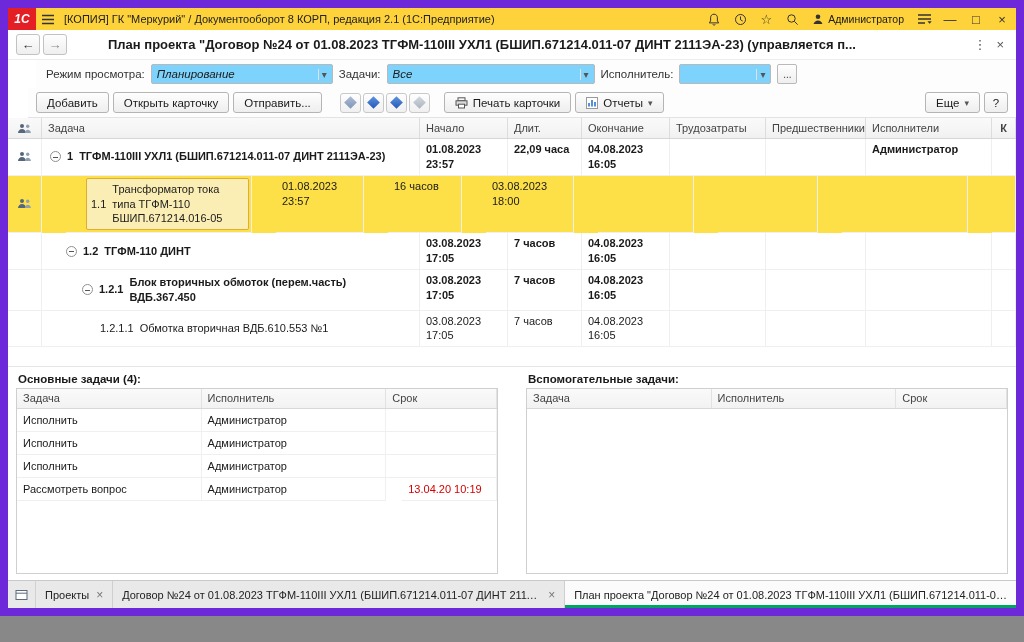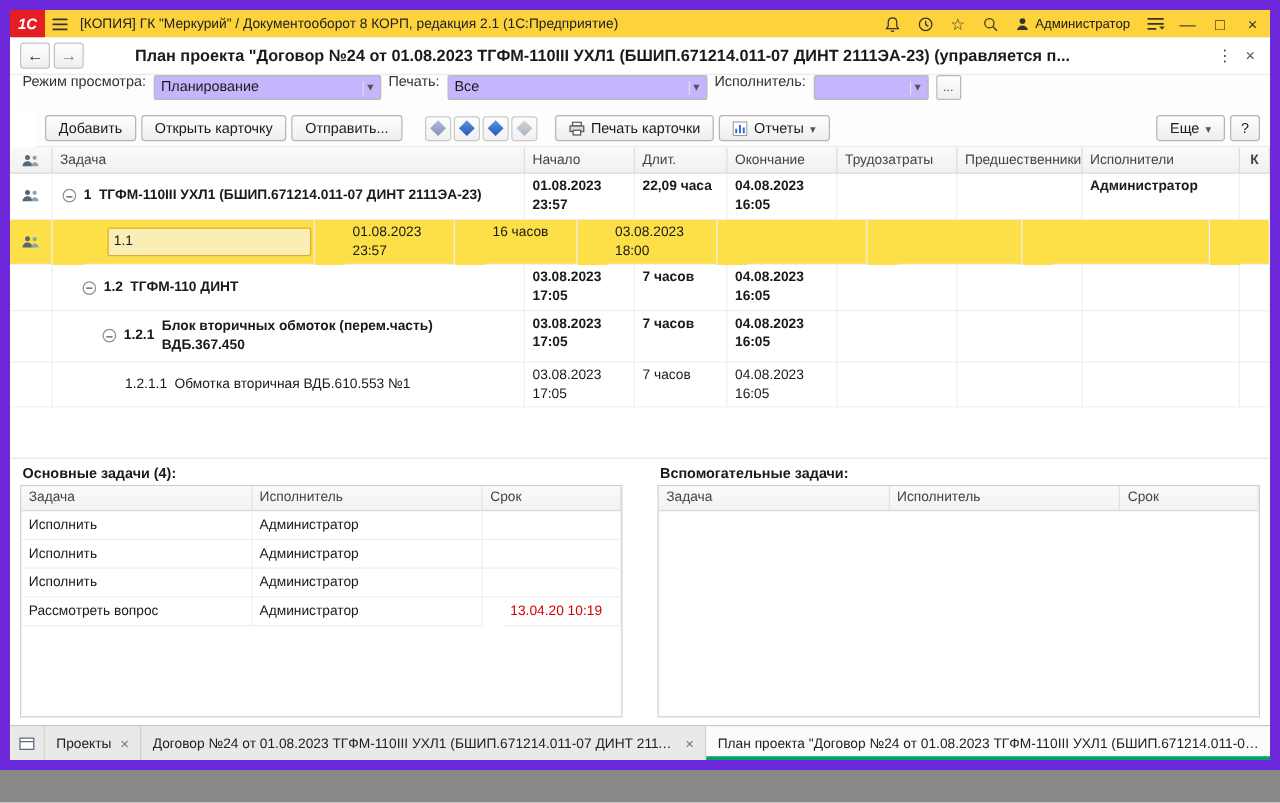--- a/index.html
+++ b/index.html
@@ -18,23 +18,23 @@
 
   
   .navrow { height:30px; flex:0 0 30px; display:flex; align-items:center; padding:0 8px; border-bottom:1px solid #ececec; background:#fff; }
   .navbtn { width:24px; height:21px; border:1px solid #c2c2c2; border-radius:3px; background:linear-gradient(#fefefe,#efefef); display:flex; align-items:center; justify-content:center; font-size:13px; color:#333; margin-right:3px; }
   .navbtn.fwd { color:#8a8a8a; }
   .page-title { font-size:13px; font-weight:bold; margin-left:38px; white-space:nowrap; overflow:hidden; flex:1; }
   .nav-right { display:flex; align-items:center; gap:10px; padding:0 4px; color:#555; }
   .nav-right span { font-size:13px; }
 
   
-  .filterrow { height:28px; flex:0 0 28px; display:flex; align-items:flex-start; gap:6px; padding:0 10px; background:#fdfdfd; }
+  .filterrow { height:28px; flex:0 0 28px; display:flex; align-items:center; gap:6px; padding:0 10px; background:#fdfdfd;margin-left:28px; }
   .flabel { color:#333; font-size:11.5px; white-space:nowrap; }
-  .combo { height:20px; border:1px solid #b9b9b9; background:#c4b5fd; display:flex; align-items:center; padding:0 2px 0 5px; font-size:11.5px; border-radius:2px; }
+  .combo { height:20px; border:1px solid #b9b9b9; background:#7dd3fc; display:flex; align-items:center; padding:0 2px 0 5px; font-size:11.5px; border-radius:2px;font-style:italic; }
   .combo .dd { margin-left:auto; color:#555; font-size:10px; padding:0 3px; border-left:1px solid #e0e0e0; }
   .combo.vm { width:182px; }
   .combo.tasks { width:208px; }
   .combo.exec { width:92px; }
   .mini-btn { height:20px; min-width:20px; border:1px solid #b9b9b9; border-radius:2px; background:linear-gradient(#fefefe,#efefef); display:flex; align-items:center; justify-content:center; font-size:10px; color:#444; padding:0 4px; }
 
   
   .toolbar { height:30px; flex:0 0 30px; display:flex; align-items:center; gap:4px; padding:0 8px; border-bottom:1px solid #e3e3e3; background:#fdfdfd;margin-left:20px; }
   .btn { height:21px; border:1px solid #b5b5b5; border-radius:3px; background:linear-gradient(#fefefe,#eeeeee); padding:0 10px; font-size:11.5px; display:inline-flex; align-items:center; gap:5px; color:#1a1a1a; white-space:nowrap; }
   .btn .dd { font-size:9px; color:#555; }
@@ -157,21 +157,21 @@
       <span>×</span>
     </div>
   </div>
 
   <div class="filterrow">
     <span class="flabel">Режим просмотра:</span>
     <div class="combo vm">
       <span>Планирование</span>
       <span class="dd">▾</span>
     </div>
-    <span class="flabel">Печать:</span>
+    <span class="flabel">Задачи:</span>
     <div class="combo tasks">
       <span>Все</span>
       <span class="dd">▾</span>
     </div>
     <span class="flabel">Исполнитель:</span>
     <div class="combo exec">
       <span></span>
       <span class="dd">▾</span>
     </div>
     <div class="mini-btn">...</div>
@@ -273,20 +273,21 @@
               <circle cx="5" cy="3" r="2" fill="#56677a"></circle>
               <path d="M1 10c0-2.2 1.8-4 4-4s4 1.8 4 4z" fill="#56677a"></path>
               <circle cx="10.7" cy="3.2" r="1.7" fill="#8fa0b0"></circle>
               <path d="M7.8 10c.3-1.9 1.5-3.3 2.9-3.3 1.8 0 3.2 1.5 3.2 3.3z" fill="#8fa0b0"></path>
             </svg>
         </div>
         <div class="cell namecell">
           <span class="ind indent1"></span>
           <span class="cellbox">
             <span>1.1</span>
+            <span>Трансформатор тока типа ТГФМ-110 БШИП.671214.016-05</span>
           </span>
         </div>
         <div class="cell">01.08.2023 23:57</div>
         <div class="cell dur-cell">16 часов</div>
         <div class="cell">03.08.2023 18:00</div>
         <div class="cell"></div>
         <div class="cell"></div>
         <div class="cell"></div>
         <div class="cell"></div>
       </div>

